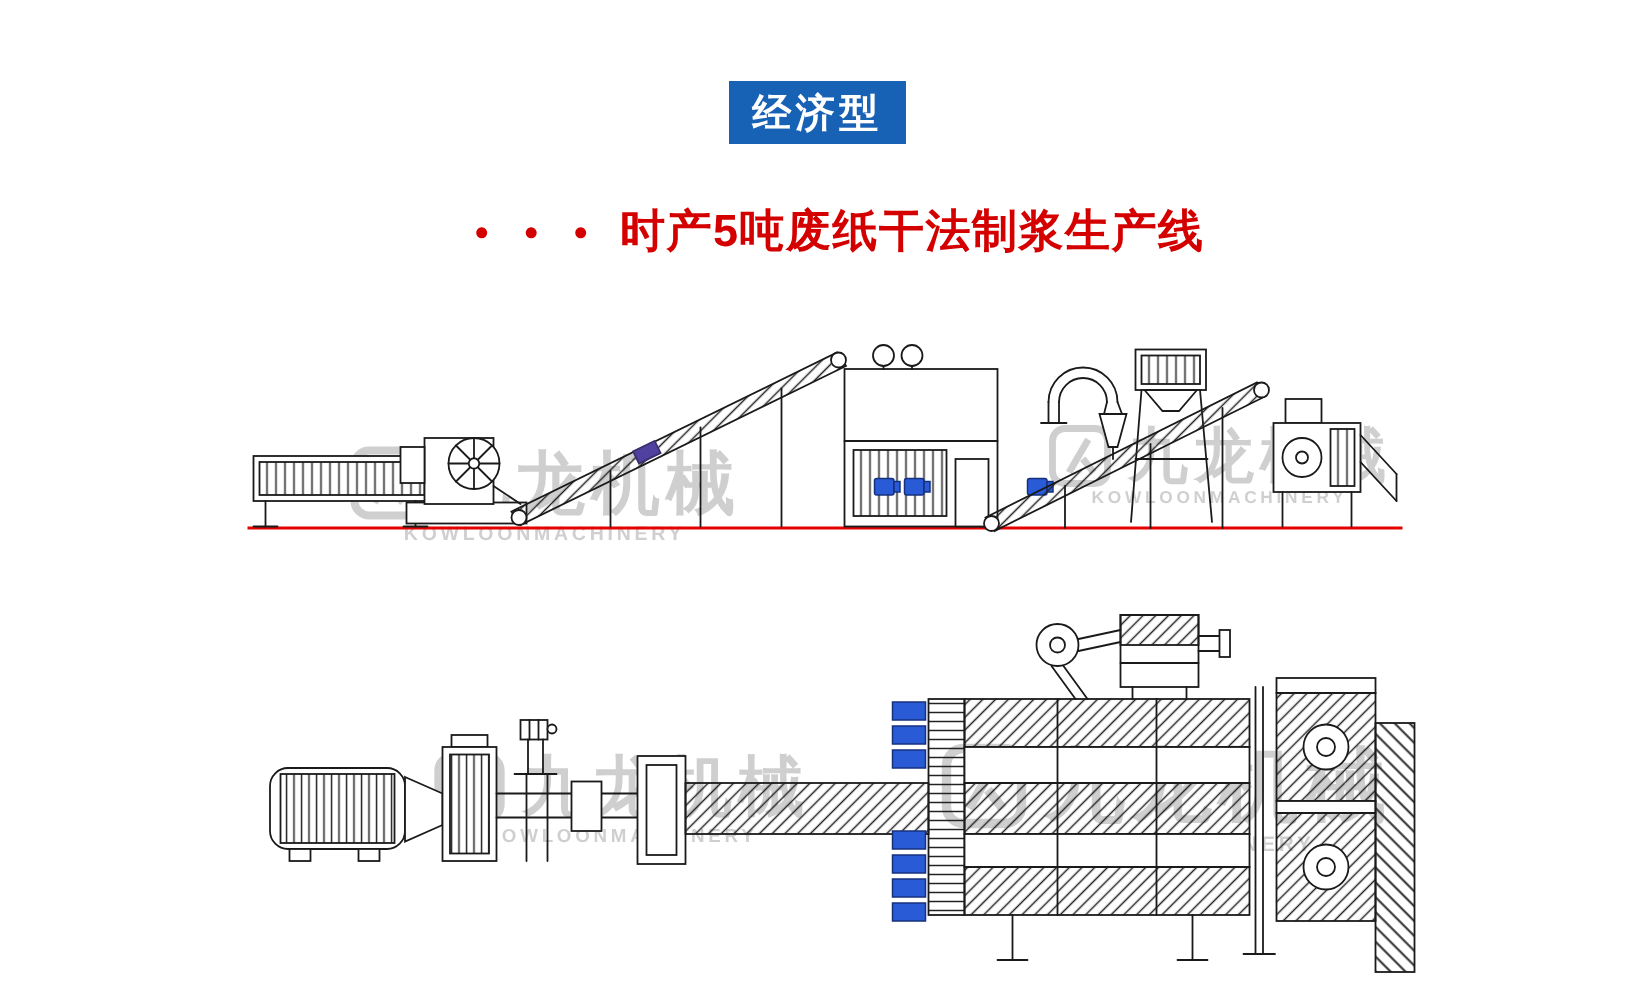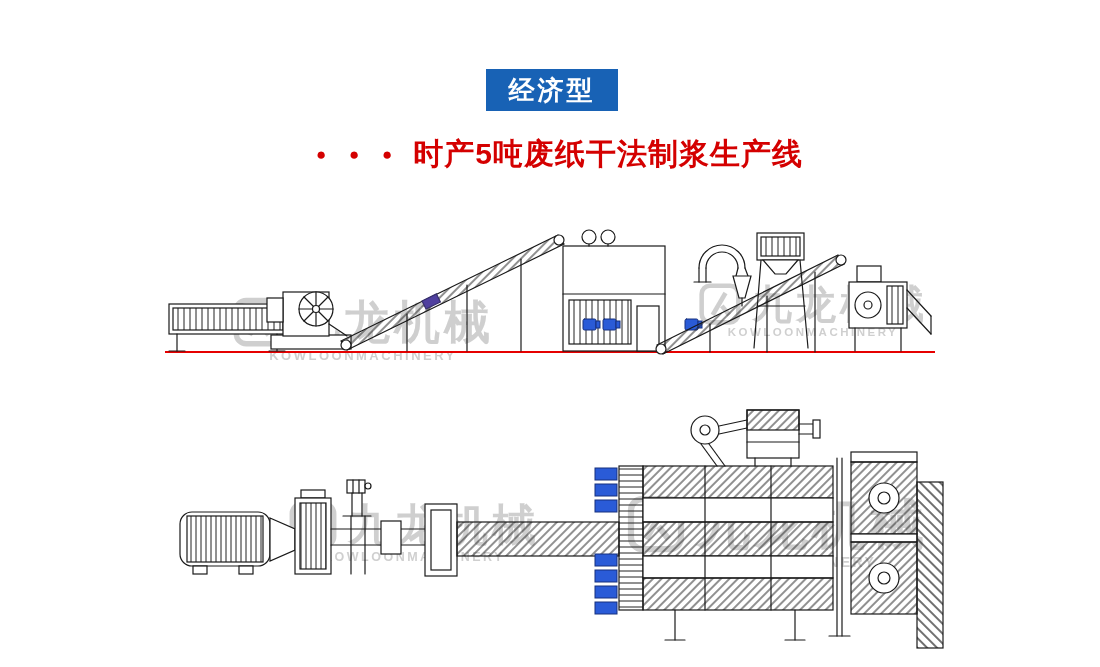--- a/index.html
+++ b/index.html
@@ -3,21 +3,21 @@
 <meta charset="utf-8">
 <style>
   html,body { margin:0; padding:0; background:#ffffff; }
   .page {
     position:relative; width:1100px; height:667px; background:#ffffff;
     overflow:hidden; font-family:"Liberation Sans","DejaVu Sans",sans-serif;
   }
 
   
   .badge {
-    position:absolute; left:486px; top:69px; width:132px; height:42px;
+    position:absolute; left:486px; top:54px; width:118px; height:42px;
     background:#1862b5; color:#ffffff; display:flex; align-items:center;
     justify-content:center; font-size:26px; font-weight:bold; letter-spacing:3px;
     z-index:3;
   }
 
   
   .title {
     position:absolute; left:0; right:0; top:134px; text-align:center;
     color:#d40000; font-weight:bold; z-index:3; white-space:nowrap;padding-left:19px;
   }

